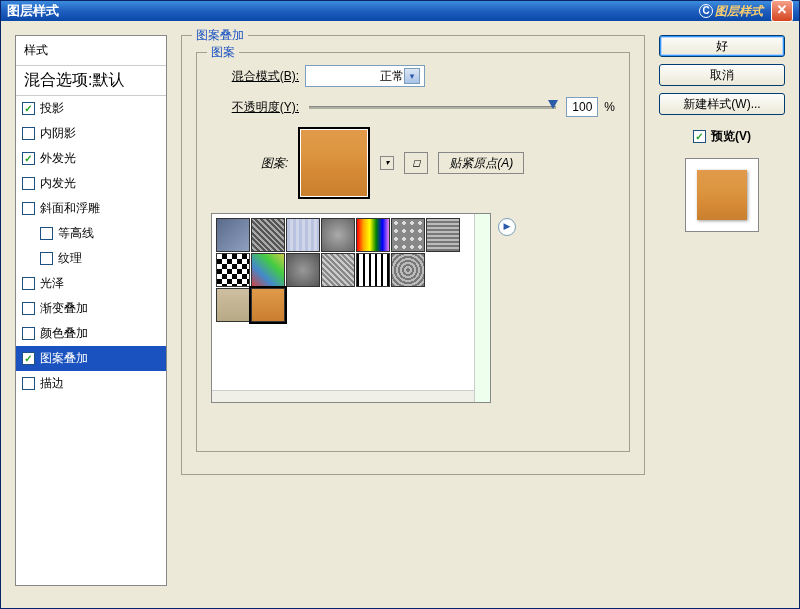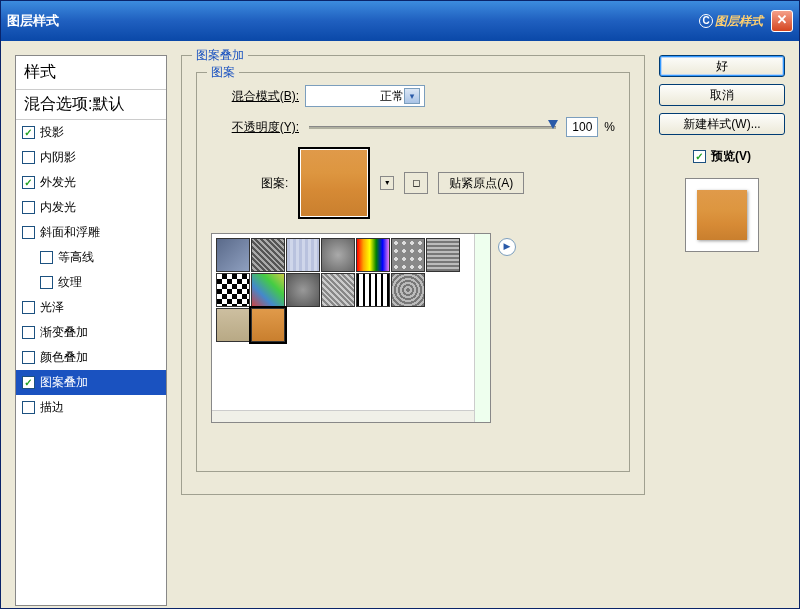--- a/index.html
+++ b/index.html
@@ -1,44 +1,44 @@
 <!DOCTYPE html>
 <html><head>
 <meta charset="utf-8">
 <style>
 * { box-sizing: border-box; margin: 0; padding: 0; font-family: "Microsoft YaHei", Tahoma, sans-serif; font-size: 12px; }
 body { background: #000; }
 .window { width: 800px; height: 609px; background: #ece9d8; border: 1px solid #0a246a; position: relative; }
-.titlebar { height: 40px; background: linear-gradient(to bottom, #3c8cde 0%, #1f5fbf 50%, #0a48a8 100%); display: flex; align-items: center; padding: 0 6px; color: #fff; font-weight: bold; }
+.titlebar { height: 20px; background: linear-gradient(to bottom, #3c8cde 0%, #1f5fbf 50%, #0a48a8 100%); display: flex; align-items: center; padding: 0 6px; color: #fff; font-weight: bold; }
 .titlebar-title { flex: 1; font-size: 13px; }
 .watermark { margin-right: 8px; font-style: italic; font-size: 13px; color: #ffd070; display:flex; align-items:center; }
 .watermark .cir{ display:inline-block; width:14px;height:14px;border:1px solid #fff;border-radius:50%;color:#fff;font-style:normal;font-size:10px;text-align:center;line-height:12px;margin-right:2px;}
 .close-btn { width: 22px; height: 22px; background: linear-gradient(to bottom, #f5a089, #d4451f); border: 1px solid #fff; border-radius: 3px; color: #fff; font-weight: bold; text-align: center; line-height: 18px; cursor: pointer; font-size:13px;}
 .content { display: flex; padding: 14px; gap: 14px; height: calc(100% - 28px); }
 .left-panel { width: 152px; border: 1px solid #888; background: #fff; display: flex; flex-direction: column; }
-.left-header { border-bottom: 1px solid #ccc; padding: 6px 8px; font-size: 16px; }
+.left-header { border-bottom: 1px solid #ccc; padding: 6px 8px; font-size: 12px; }
 .left-sub { border-bottom: 1px solid #ccc; padding: 4px 8px; font-size: 16px; }
 .style-item { padding: 4px 6px; display: flex; align-items: center; gap: 5px; cursor: pointer; }
 .style-item.indent { padding-left: 24px; }
 .style-item.selected { background: #1a52c0; color: #fff; }
 .cb { width: 13px; height: 13px; border: 1px solid #1c5180; background: #fff; display: inline-flex; align-items: center; justify-content: center; font-size: 10px; color: #21a121; font-weight: bold; }
 .cb.checked::after { content: "✓"; }
 .center-panel { flex: 1; position: relative; }
 .fieldset { border: 1px solid #a0a090; padding: 12px 14px 14px 14px; position: relative; }
 .fieldset > .legend { position: absolute; top: -9px; left: 10px; background: #ece9d8; padding: 0 4px; color: #1a52c0; font-size: 12px; }
 .fieldset.outer { height: 440px; }
 .fieldset.inner { margin-top: 4px; height: 400px; }
 .row { display: flex; align-items: center; margin-bottom: 10px; gap: 6px; }
 .lbl { width: 88px; text-align: right; text-decoration: underline; }
 .select { width: 120px; height: 22px; border: 1px solid #7b9ebd; background: #fff; display: flex; align-items: center; padding: 0 4px; justify-content: flex-end; }
 .select .arrow { width: 16px; height: 16px; background: linear-gradient(#dbe6f5,#a9c3e6); border: 1px solid #7b9ebd; text-align: center; font-size: 9px; line-height: 14px; color: #2a5aa8; }
 .slider-track { flex:1; height: 3px; background: #b0b0a0; border-top: 1px solid #888; margin: 0 4px; position:relative; }
 .slider-thumb { position:absolute; right:-2px; top:-7px; width:0;height:0; border-left:5px solid transparent; border-right:5px solid transparent; border-top:9px solid #2a5aa8;}
 .num-input { width: 32px; height: 20px; border: 1px solid #7b9ebd; background: #fff; text-align: center; line-height: 18px; }
-.pattern-row { display:flex; align-items:center; gap:10px; margin: 10px 0 14px 0; padding-left: 50px;}
+.pattern-row { display:flex; align-items:center; gap:10px; margin: 10px 0 14px 0; padding-left: 50px; font-style: italic;}
 .pattern-swatch { width: 72px; height: 72px; border: 2px solid #000; background: linear-gradient(to bottom, #e09a4a 0%, #dd9640 35%, #d68a35 60%, #c97f2e 100%); box-shadow: inset 0 0 0 1px #fff; }
 .dd-arrow { width: 14px; height: 14px; border: 1px solid #888; background: #ece9d8; text-align:center; font-size:8px; line-height:12px; cursor:pointer;}
 .small-btn { width: 24px; height: 22px; border: 1px solid #888; background: #ece9d8; text-align:center; line-height:20px; cursor:pointer; font-size:10px;}
 .ps-btn { height: 22px; border: 1px solid #888; background: #ece9d8; padding: 0 10px; cursor:pointer; display:flex; align-items:center; text-decoration: underline; text-decoration-color: transparent;}
 .pattern-picker { border: 1px solid #888; background: #fff; height: 190px; width: 280px; display:flex; position:relative; }
 .pattern-grid { padding: 4px; display: grid; grid-template-columns: repeat(7, 34px); grid-auto-rows: 34px; gap: 1px; align-content: start; }
 .p-thumb { width: 34px; height: 34px; border: 1px solid #333; }
 .scroll-v { width: 16px; background: #efe; border-left:1px solid #ccc; margin-left:auto;}
 .picker-more { width: 18px; height: 18px; border: 1px solid #7b9ebd; border-radius: 50%; background: #fff; color:#2a5aa8; text-align:center; font-size:9px; line-height:15px; position:absolute; right:-26px; top:4px; cursor:pointer;}
 .scroll-h { height: 12px; border-top:1px solid #ccc; background:#f0f0e8; position:absolute; left:0; right:16px; bottom:0;}

